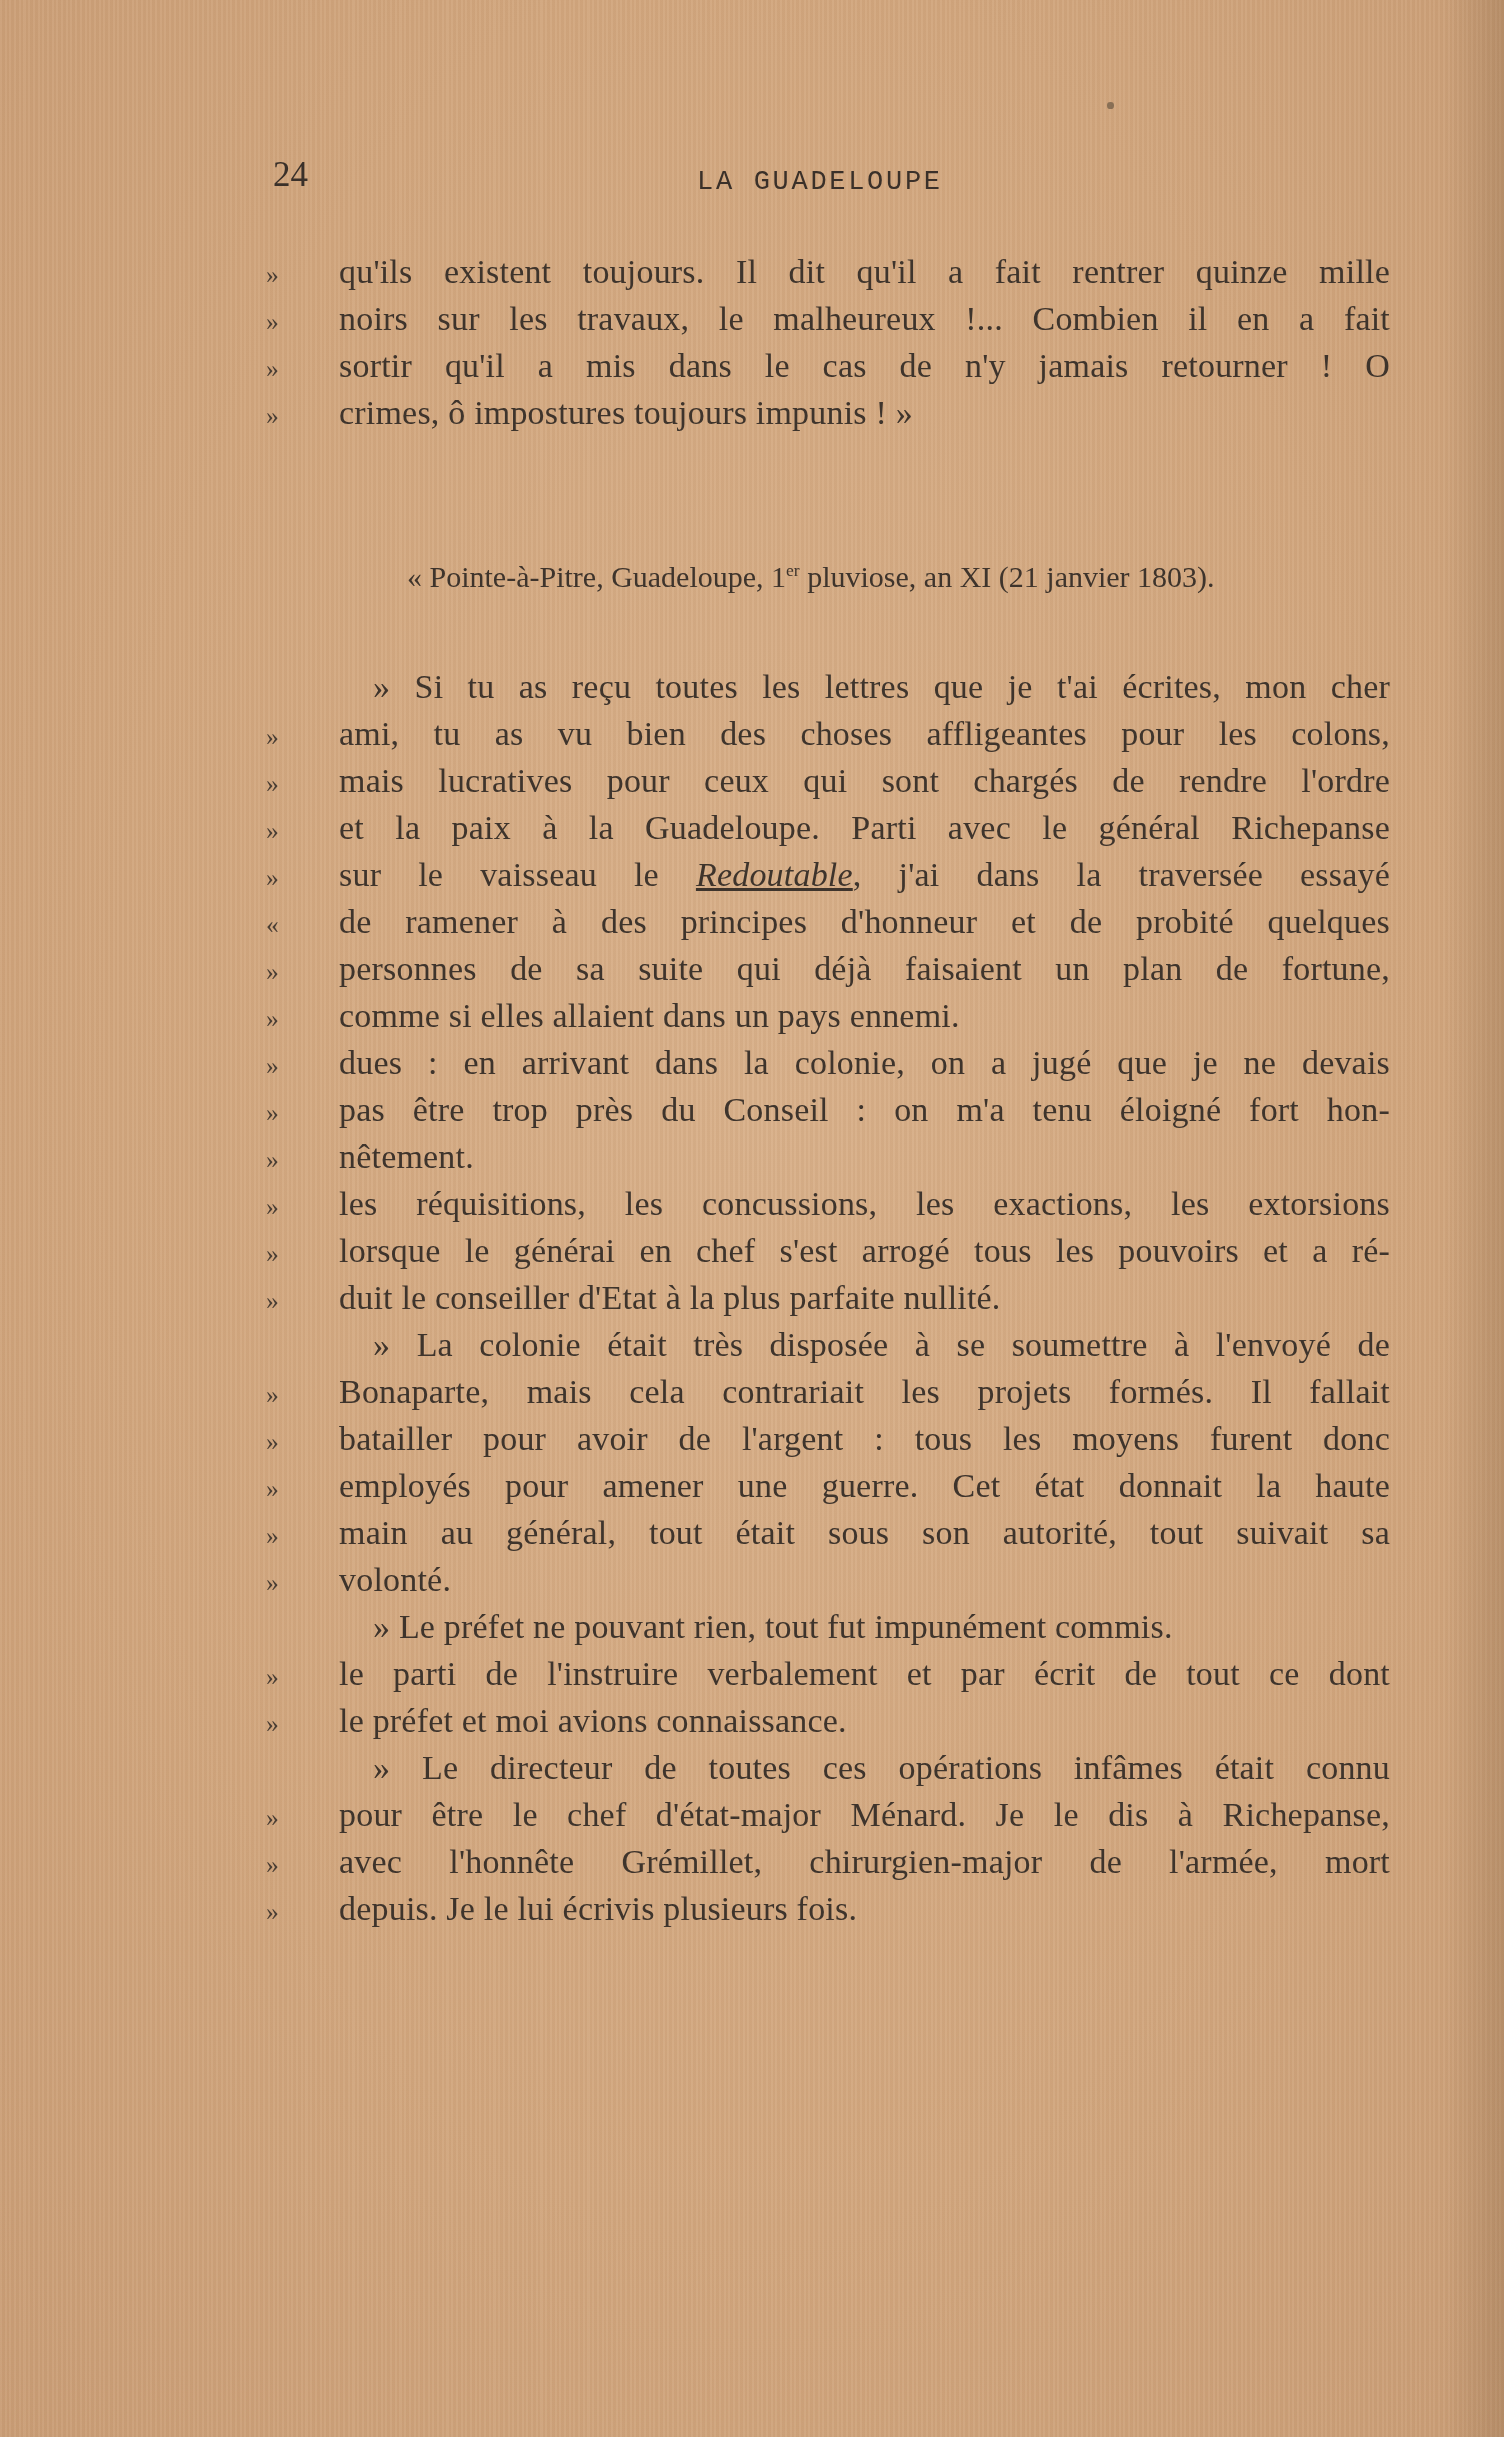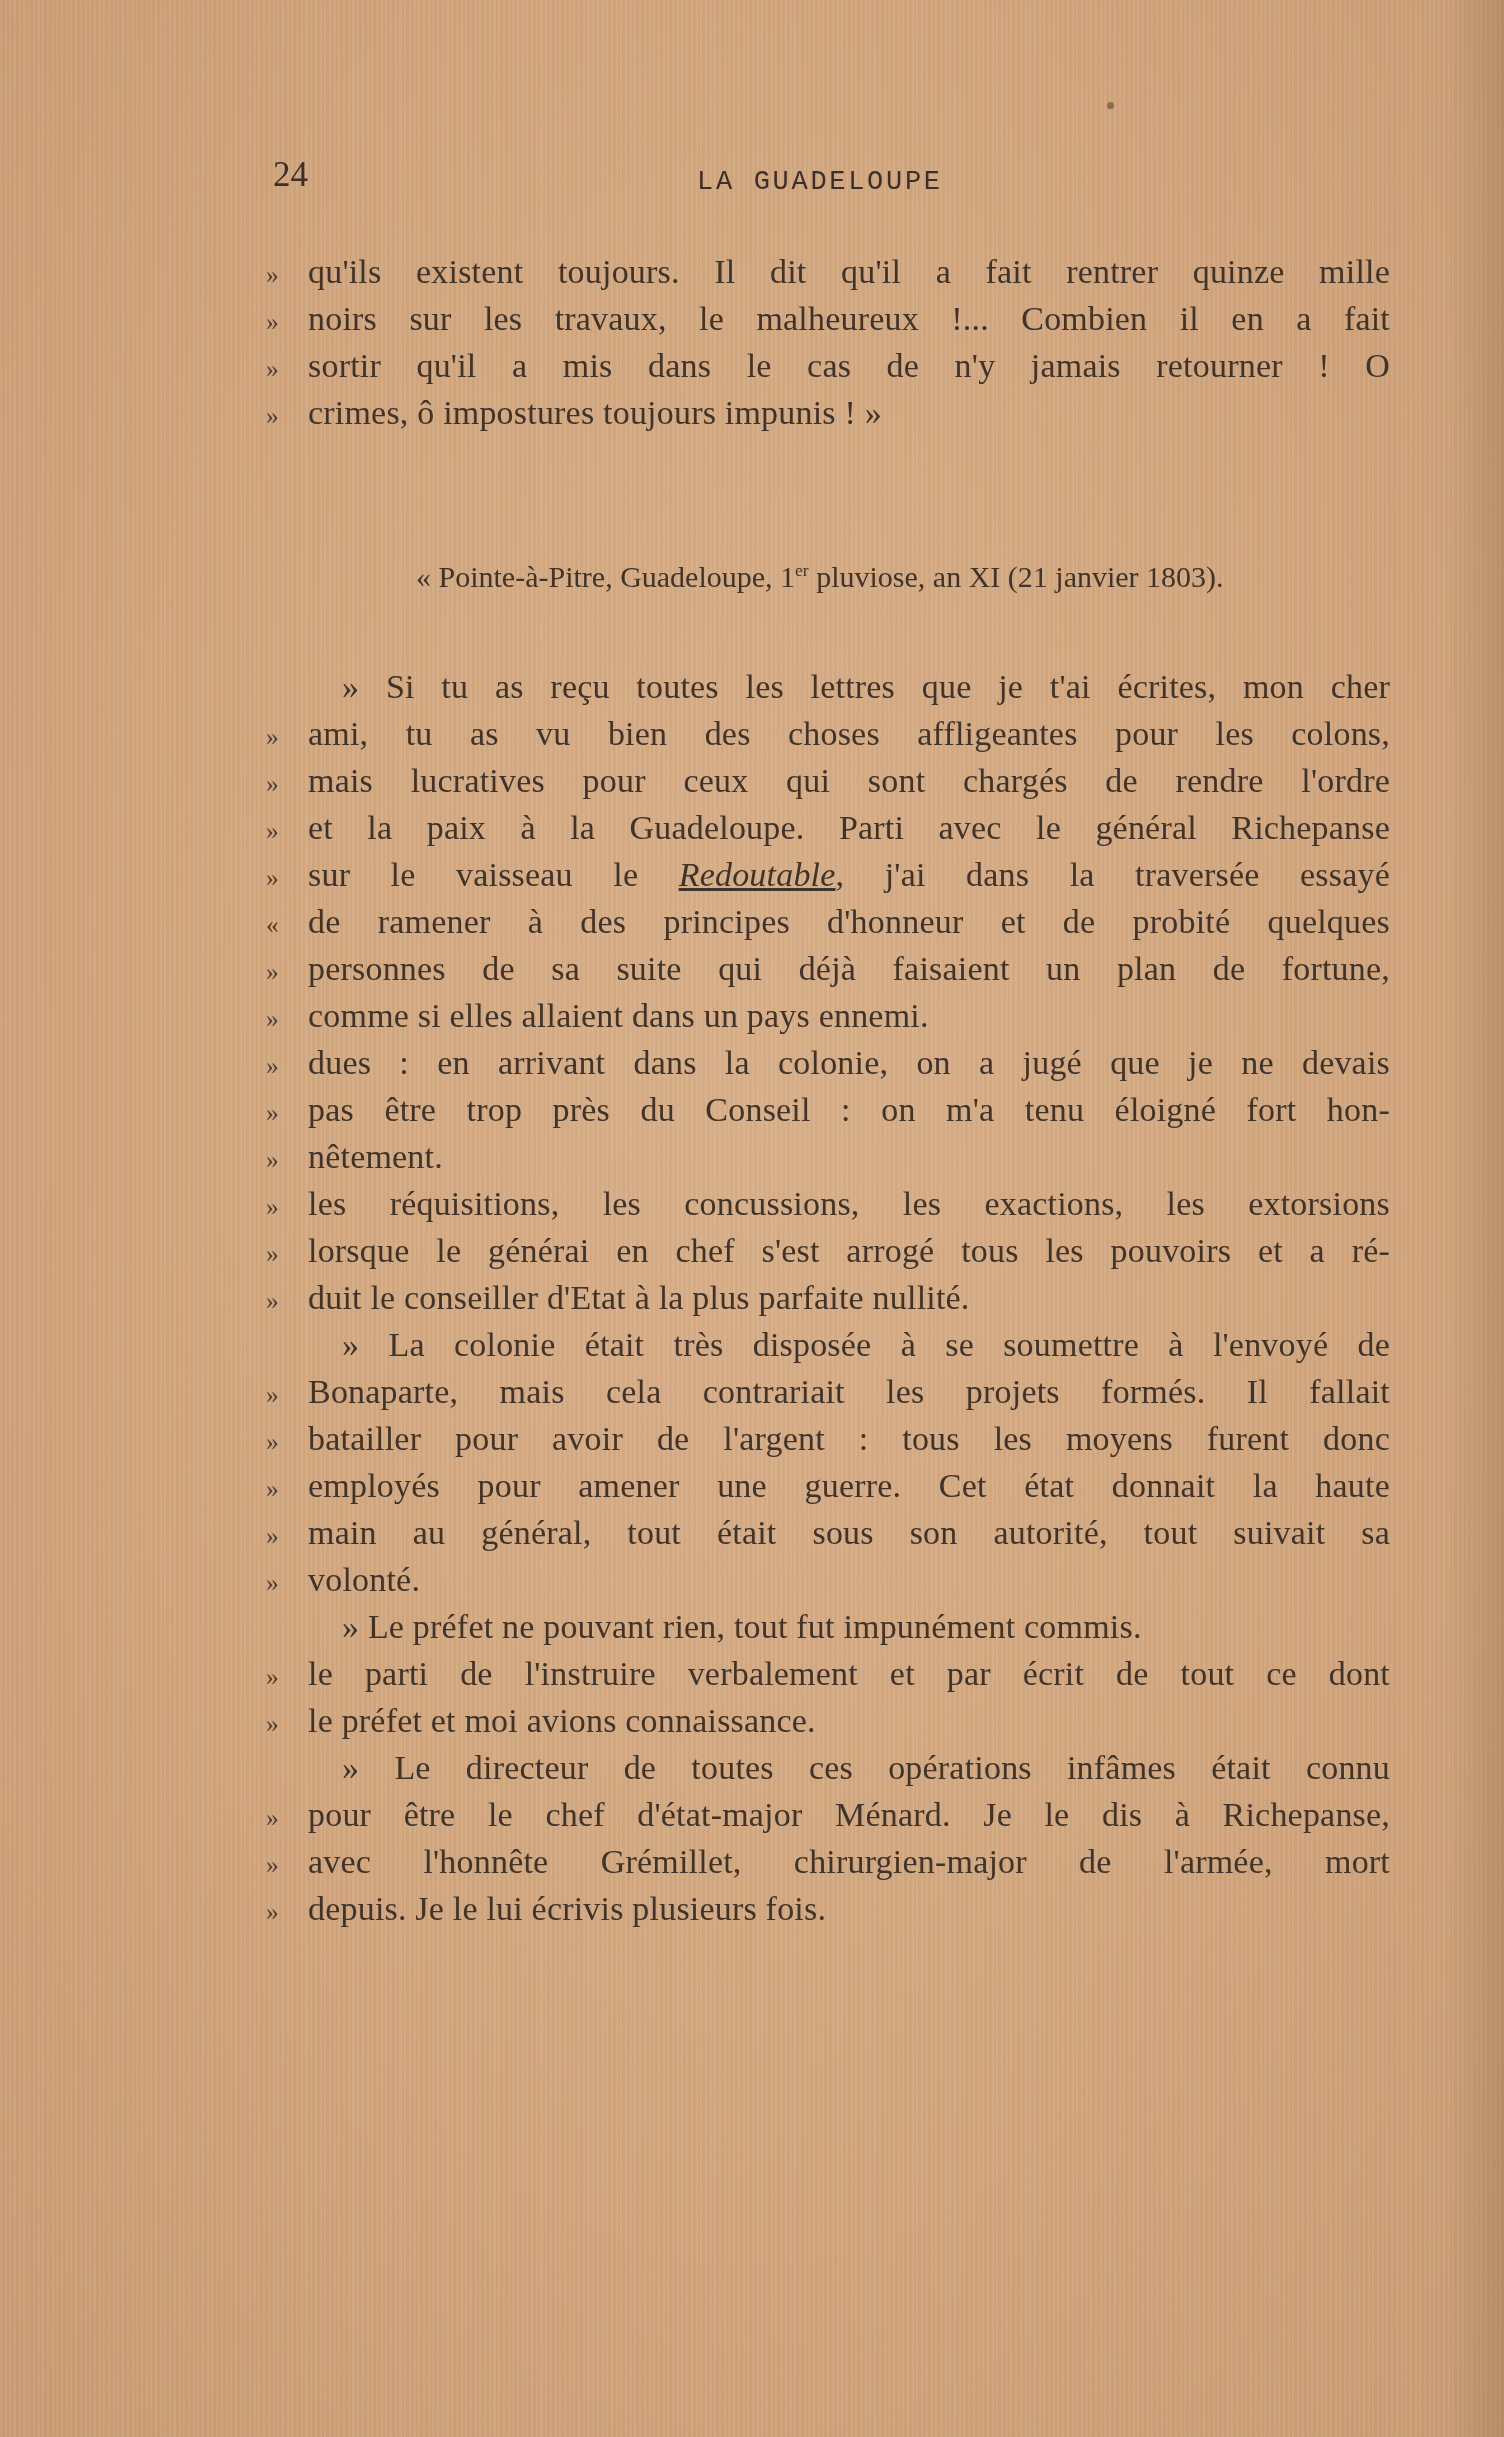--- a/index.html
+++ b/index.html
@@ -24,25 +24,25 @@
   .header-title { position: absolute; left: 424px; top: 12px; font-size: 27px; letter-spacing: 2.7px; font-family: "Liberation Mono", monospace; color: #3a3029; text-align: right; }
   .text-block { position: absolute; left: 266px; width: 1124px; }
   .line {
     height: 47px; line-height: 47px;
     font-size: 34px; white-space: nowrap;
     display: flex; align-items: baseline;
     font-family: "Liberation Serif", serif;
     letter-spacing: 0.2px;
   }
   .mark { width: 42px; flex: 0 0 42px; font-size: 25.6px; color: #4a3e34; }
-  .txt { flex: 1 1 auto; text-align: justify; text-align-last: justify; }
+  .txt { flex: 1 1 auto; text-align: justify; text-align-last: justify; margin-left: 31px; }
   .line.last .txt { text-align-last: left; }
   .line.indent .txt { padding-left: 34px; }
   .date-line {
-    position: absolute; top: 560px; left: 416px;
+    position: absolute; top: 560px; left: 407px;
     font-size: 30px; white-space: nowrap; color: #3e342c;
   }
   .date-line sup { font-size: 17.5px; }
   em { font-style: italic; text-decoration: underline; }
 </style>
 </head>
 <body>
 
 <div class="paper"></div>
 <div class="speck" style="left:1107px;top:102px;"></div>

